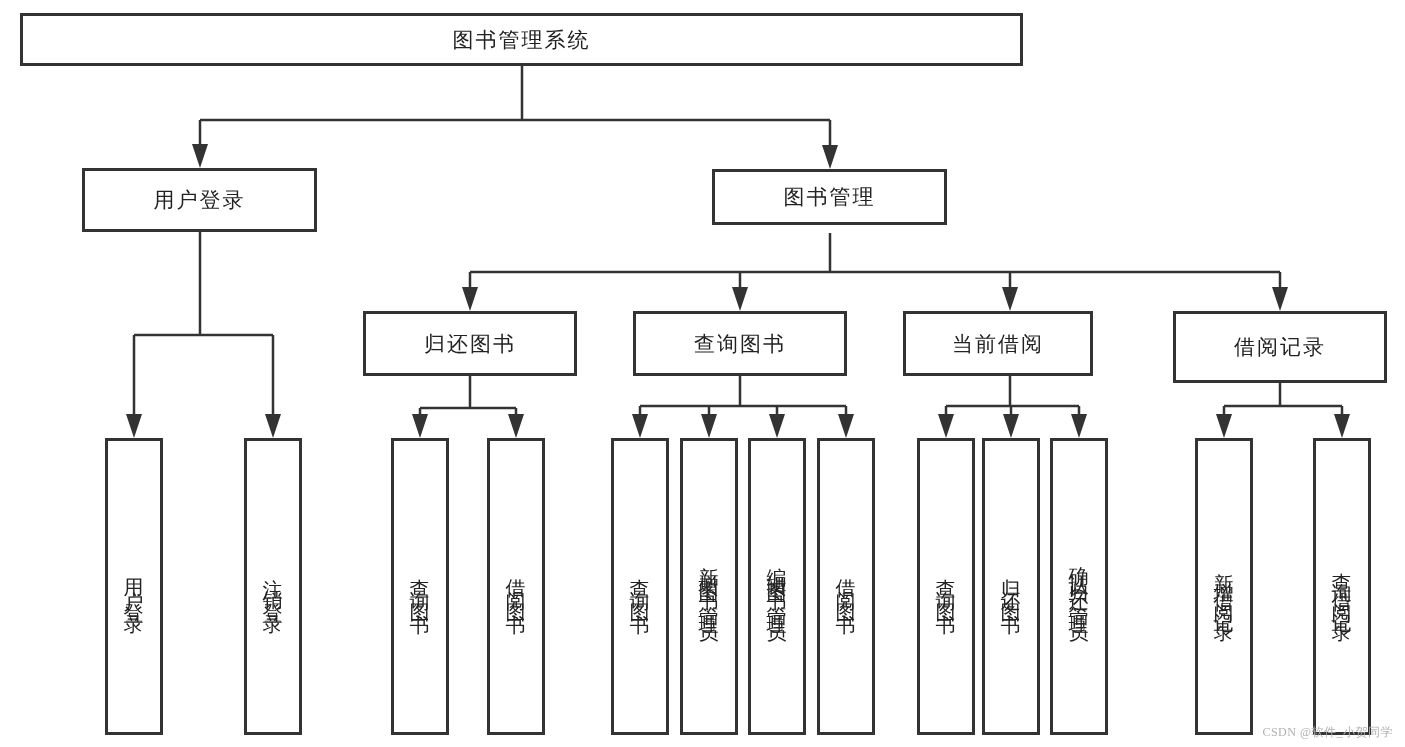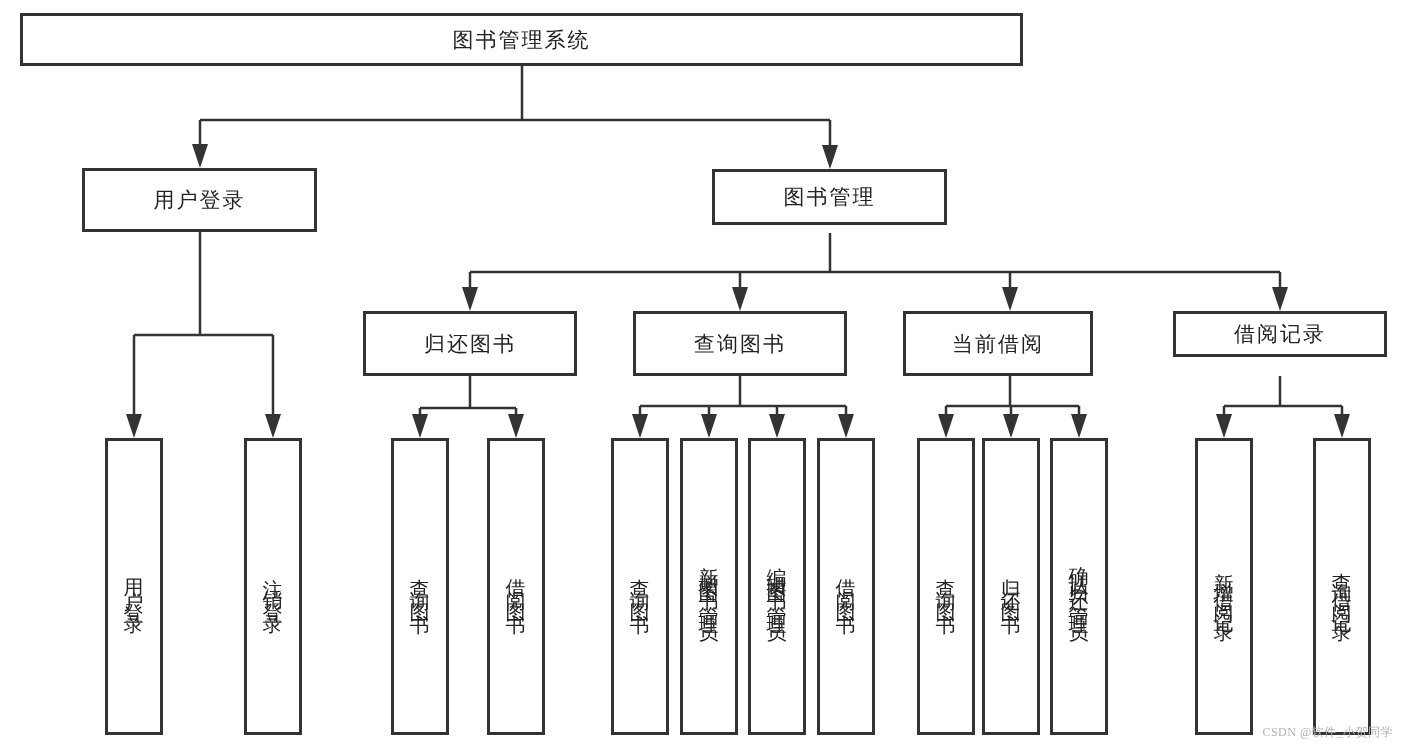--- a/index.html
+++ b/index.html
@@ -102,21 +102,21 @@
   </svg>
 
   <div class="node h" style="left:20px;top:13px;width:1003px;height:53px">图书管理系统</div>
 
   <div class="node h" style="left:82px;top:168px;width:235px;height:64px">用户登录</div>
   <div class="node h" style="left:712px;top:169px;width:235px;height:56px">图书管理</div>
 
   <div class="node h" style="left:363px;top:311px;width:214px;height:65px">归还图书</div>
   <div class="node h" style="left:633px;top:311px;width:214px;height:65px">查询图书</div>
   <div class="node h" style="left:903px;top:311px;width:190px;height:65px">当前借阅</div>
-  <div class="node h" style="left:1173px;top:311px;width:214px;height:46px">借阅记录</div>
+  <div class="node h" style="left:1173px;top:311px;width:214px;height:72px">借阅记录</div>
 
   <div class="node v" style="left:105px;top:438px;width:58px;height:297px">用户登录</div>
   <div class="node v" style="left:244px;top:438px;width:58px;height:297px">注销登录</div>
 
   <div class="node v" style="left:391px;top:438px;width:58px;height:297px">查询图书</div>
   <div class="node v" style="left:487px;top:438px;width:58px;height:297px">借阅图书</div>
 
   <div class="node v" style="left:611px;top:438px;width:58px;height:297px">查询图书</div>
   <div class="node v tight" style="left:680px;top:438px;width:58px;height:297px">新增图书（管理员）</div>
   <div class="node v tight" style="left:748px;top:438px;width:58px;height:297px">编辑图书（管理员）</div>

